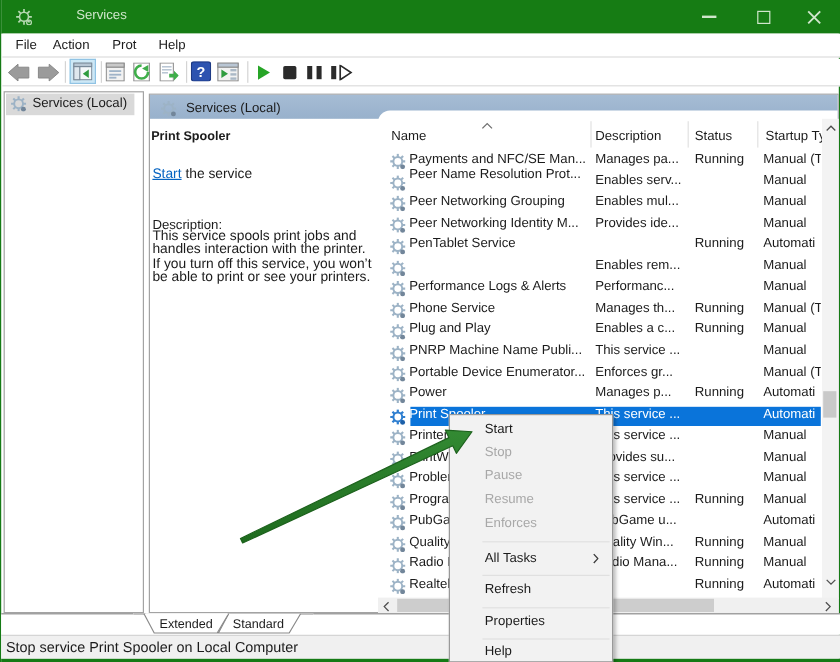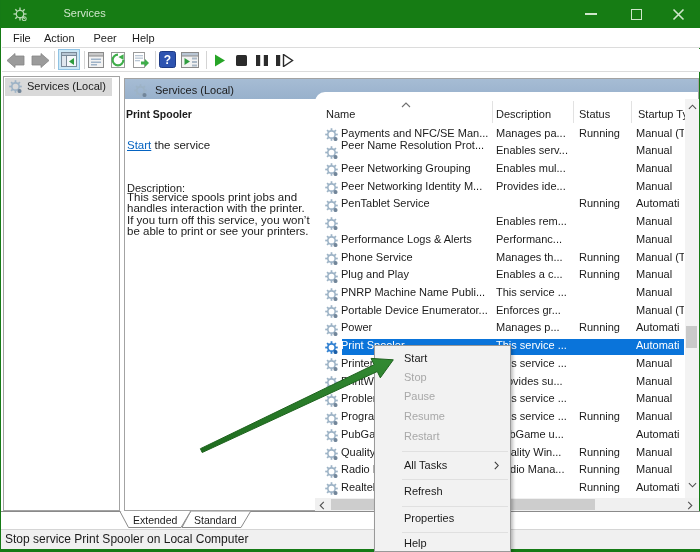--- a/index.html
+++ b/index.html
@@ -114,21 +114,21 @@
     <div class="txt">Services</div>
     <div style="position:absolute;left:584px;top:13px;width:12px;height:2px;background:#cfe6cb"></div>
     <div style="position:absolute;left:630px;top:9px;width:11px;height:11px;border:1.5px solid #cfe6cb"></div>
     <svg style="position:absolute;left:671px;top:8px" width="13" height="13" viewBox="0 0 13 13">
       <path d="M1.5 1.5 L11.5 11.5 M11.5 1.5 L1.5 11.5" stroke="#cfe6cb" stroke-width="1.6"></path>
     </svg>
   </div>
   <div id="menubar">
     <span style="left:11px">File</span>
       <span style="left:42px">Action</span>
-      <span style="left:91.5px">Peer</span>
+      <span style="left:91.5px">Prot</span>
       <span style="left:130px">Help</span>
   </div>
   <div id="toolbar">
     <svg style="position:absolute;left:4px;top:4px" width="44" height="15" viewBox="0 0 44 15">
       <path d="M9 3 L9 0.5 L1 7.5 L9 14.5 L9 12 L18 12 L18 3 Z" fill="#9b9b9b" stroke="#868686" stroke-width="0.8"></path>
       <path d="M35 3 L35 0.5 L43 7.5 L35 14.5 L35 12 L26 12 L26 3 Z" fill="#9b9b9b" stroke="#868686" stroke-width="0.8"></path>
     </svg>
     <div class="tsep" style="left:52px"></div>
     <div style="position:absolute;left:56px;top:0px;width:22px;height:21px;background:#cde8f6;border:1px solid #90c3e4"></div>
     <svg style="position:absolute;left:59px;top:3px" width="16" height="15" viewBox="0 0 16 15">
@@ -376,21 +376,21 @@
   </div>
   <div id="status">
       <div class="t">Stop service Print Spooler on Local Computer</div>
     </div>
   <div id="greenbottom"></div>
   <div id="cmenu">
 <div class="mi en" style="top:6.0px">Start</div>
 <div class="mi dis" style="top:25.0px">Stop</div>
 <div class="mi dis" style="top:44.0px">Pause</div>
 <div class="mi dis" style="top:64.0px">Resume</div>
-<div class="mi dis" style="top:84.0px">Restart</div>
+<div class="mi dis" style="top:84.0px">Enforces</div>
 <div class="mi en" style="top:113.0px">All Tasks</div>
 <div class="mi en" style="top:139.0px">Refresh</div>
 <div class="mi en bold" style="top:166.0px">Properties</div>
 <div class="mi en" style="top:191.0px">Help</div>
 <div class="msep" style="top:105.0px"></div>
 <div class="msep" style="top:133.0px"></div>
 <div class="msep" style="top:159.5px"></div>
 <div class="msep" style="top:186.0px"></div>
 <svg style="position:absolute;left:119px;top:115px" width="5" height="9" viewBox="0 0 5 9">
         <path d="M0.8 0.8 L4.2 4.5 L0.8 8.2" stroke="#3a3a3a" stroke-width="1.1" fill="none"></path>

